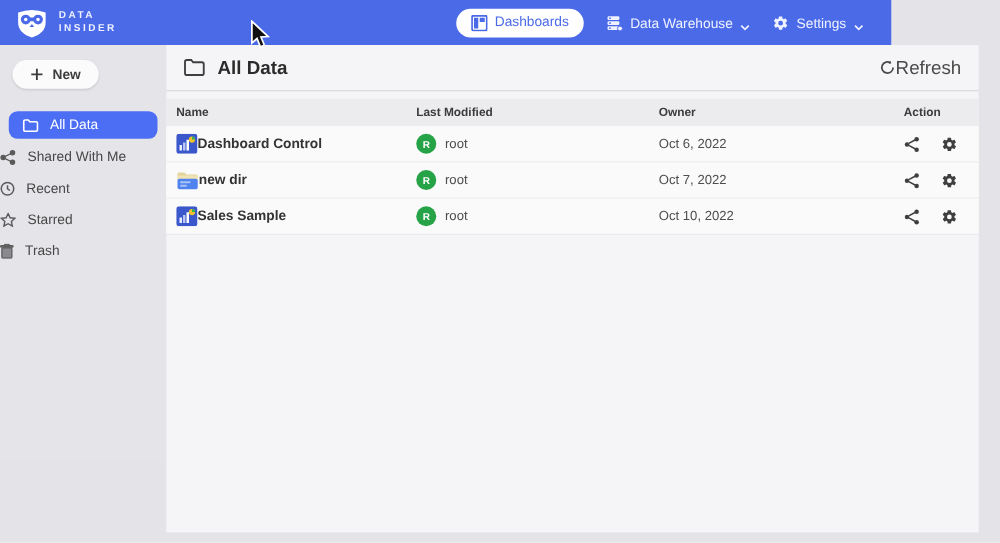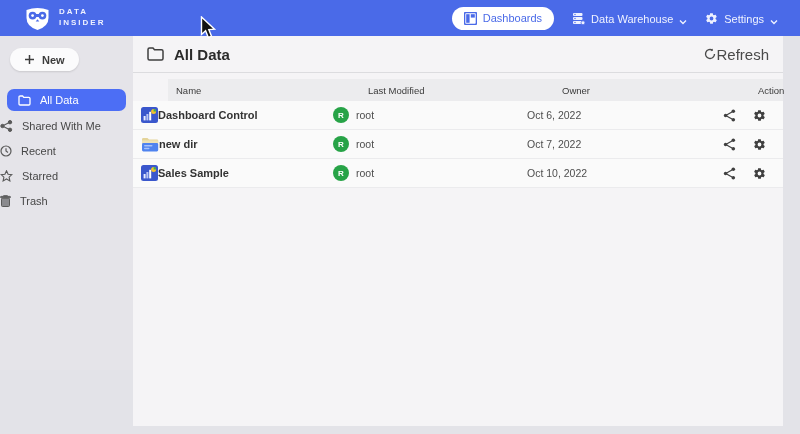--- a/index.html
+++ b/index.html
@@ -6,23 +6,23 @@
   html,body { width:800px; height:434px; overflow:hidden; }
   body {
     font-family:"Liberation Sans","DejaVu Sans",sans-serif;
     background:#e3e3e8;
     position:relative;
     width:800px; height:434px;
   }
 
   
   .topbar {
-    position:absolute; top:0; left:0; width:800px; height:36px;
+    position:absolute; top:0; left:0; width:713px; height:36px;
     background:#4a6ae8; display:flex; align-items:center;
-    justify-content:space-between; padding:0 22px 0 24px;
+    justify-content:space-between; padding:0 22px 0 12px;
   }
   .logo { display:flex; align-items:center; gap:8px; }
   .logo-text { color:#eef1ff; font-size:8px; font-weight:bold; letter-spacing:2px; line-height:1.35; }
   .topnav { display:flex; align-items:center; gap:18px; }
   .dash-btn {
     background:#ffffff; border:none; border-radius:14px; height:23px;
     display:flex; align-items:center; gap:6px; padding:0 12px;
     color:#4a6ae8; font-size:11px; font-weight:normal; cursor:pointer;
     font-family:inherit;
   }
@@ -70,21 +70,21 @@
     display:flex; align-items:center; gap:0; font-size:15px;
     color:#4a4a4a; cursor:pointer; background:none; border:none; font-family:inherit;
   }
 
   .tbl { margin-top:6px; }
   .tbl-row, .tbl-head {
     display:grid; grid-template-columns:192px 194px 196px 1fr;
     align-items:center; padding-left:8px;
   }
   .tbl-head {
-    height:22px; background:#ececee; font-size:9.5px; font-weight:normal; color:#3b3b3b;margin-left:35px;
+    height:22px; background:#ececee; font-size:9.5px; font-weight:bold; color:#3b3b3b;
   }
   .tbl-row {
     height:29px; background:#fafafa; border-bottom:1px solid #ebebed;
     font-size:10.5px; color:#4e4e4e;
   }
   .cell-name { display:flex; align-items:center; font-size:11px; font-weight:bold; color:#333; }
   .cell-owner { display:flex; align-items:center; gap:7px; }
   .avatar {
     width:16px; height:16px; border-radius:50%; background:#27a347;
     color:#fff; font-size:8px; font-weight:bold; display:flex;

